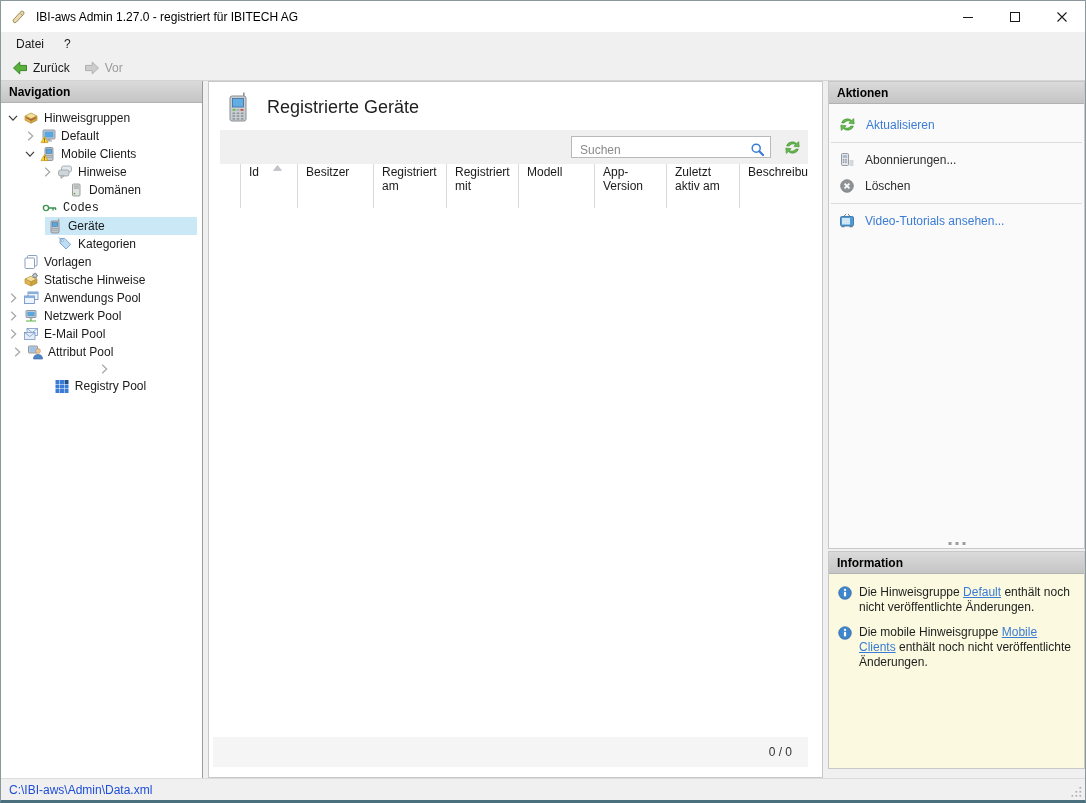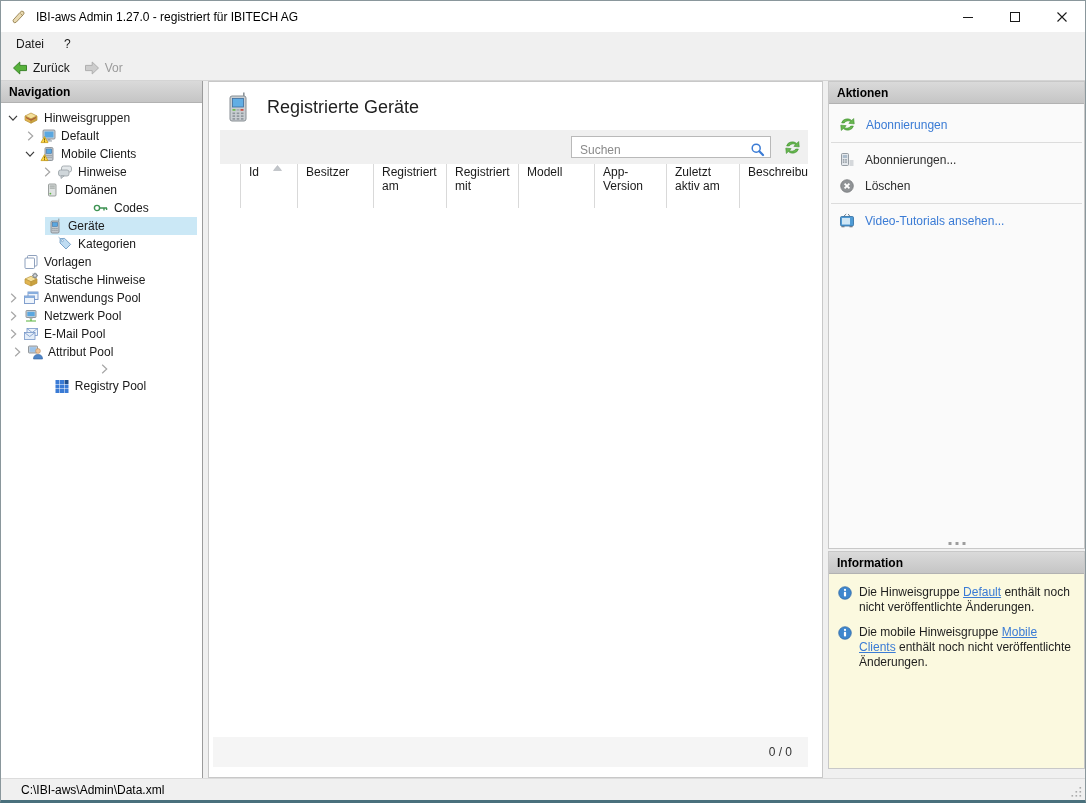--- a/index.html
+++ b/index.html
@@ -56,21 +56,21 @@
   .action-sep{height:1px;background:#dcdcdc;margin:4px 2px}
   .splitter-dots{position:absolute;bottom:3px;left:50%;transform:translateX(-50%);display:flex;gap:4px}
   .splitter-dots i{width:3px;height:3px;background:#9d9d9d;display:block}
   .info-card{height:218px;border:1px solid #c8c8c8;display:flex;flex-direction:column;flex-shrink:0}
   .info-body{flex:1;background:var(--info-bg);padding:11px 8px 0 9px;overflow:hidden}
   .info-item{display:flex;gap:7px;margin-bottom:10px;align-items:flex-start}
   .info-item .icon{margin-top:1px;flex-shrink:0}
   .info-text{line-height:15px;color:#1e1e1e}
   .info-text a{color:var(--accent);text-decoration:underline}
   
-  .statusbar{height:22px;background:#f0f0f0;border-top:1px solid #dcdcdc;display:flex;align-items:center;padding:0 20px;color:#000000;flex-shrink:0;position:relative}
+  .statusbar{height:22px;background:#f0f0f0;border-top:1px solid #dcdcdc;display:flex;align-items:center;padding:0 8px;color:#1d4ed8;flex-shrink:0;position:relative}
   .resize-grip{position:absolute;right:2px;bottom:2px;display:flex}
 </style>
 </head>
 <body>
 
 <div class="window">
 
   <div class="titlebar">
     <span class="app-icon icon" id="app-logo">
         <svg width="16" height="16" viewBox="0 0 16 16">
@@ -203,35 +203,35 @@
               <span class="icon tree-icon">
                 <svg width="16" height="16" viewBox="0 0 16 16">
                   <rect x="4.5" y="2" width="10" height="6" rx="2" fill="#e4e8ea" stroke="#98a0a5" stroke-width="0.8"></rect>
                   <rect x="1.5" y="6" width="10.5" height="6" rx="2" fill="#cfd6da" stroke="#98a0a5" stroke-width="0.8"></rect>
                   <path d="M4 11.8 L4 14.5 L7.2 11.8 Z" fill="#cfd6da" stroke="#98a0a5" stroke-width="0.8"></path>
                 </svg>
               </span>
               <span class="tree-label">Hinweise</span>
             </span>
           </div>
-          <div class="tree-row" style="padding-left: 25px;">
+          <div class="tree-row" style="padding-left: 49px;">
             <span class="tree-chevron"></span>
             <span class="tree-content">
               <span class="icon tree-icon">
                 <svg width="16" height="16" viewBox="0 0 16 16">
                   <rect x="4.5" y="2" width="7.5" height="12" rx="1" fill="#dfe3e2" stroke="#848a88" stroke-width="0.8"></rect>
                   <rect x="5.8" y="3.5" width="5" height="1.2" fill="#9fa6a3"></rect>
                   <rect x="5.8" y="5.5" width="5" height="1.2" fill="#9fa6a3"></rect>
                   <circle cx="6.4" cy="11.6" r="0.9" fill="#58b23c"></circle>
                 </svg>
               </span>
               <span class="tree-label">Domänen</span>
             </span>
           </div>
-          <div class="tree-row" style="padding-left: 74px;">
+          <div class="tree-row" style="padding-left: 23px; font-family: Liberation Mono, monospace;">
             <span class="tree-chevron"></span>
             <span class="tree-content">
               <span class="icon tree-icon">
                 <svg width="16" height="16" viewBox="0 0 16 16">
                   <circle cx="4" cy="8" r="2.6" fill="none" stroke="#3e9253" stroke-width="1.4"></circle>
                   <path d="M6.6 8 L14 8 M11 8 L11 10.5 M13.6 8 L13.6 10" fill="none" stroke="#3e9253" stroke-width="1.4"></path>
                 </svg>
               </span>
               <span class="tree-label">Codes</span>
             </span>
@@ -484,21 +484,21 @@
       <div class="actions-card">
         <div class="panel-header">Aktionen</div>
         <div class="actions-list" id="actions-list">
             <div class="action-row link">
               <span class="icon ">
                 <svg width="17" height="17" viewBox="0 0 16 16">
                   <path d="M2.5 6.5 A5.5 4.5 0 0 1 12 4.2 L13.8 2.4 L14.3 7.4 L9.3 6.9 L11 5.2 A3.8 3 0 0 0 5 6.5 Z" fill="#68b84f" stroke="#3f8f2f" stroke-width="0.6"></path>
                   <path d="M13.5 9.5 A5.5 4.5 0 0 1 4 11.8 L2.2 13.6 L1.7 8.6 L6.7 9.1 L5 10.8 A3.8 3 0 0 0 11 9.5 Z" fill="#68b84f" stroke="#3f8f2f" stroke-width="0.6"></path>
                 </svg>
               </span>
-              <span class="lbl">Abonnierungen</span>
+              <span class="lbl">Aktualisieren</span>
             </div>
             <div class="action-sep"></div>
             <div class="action-row">
               <span class="icon ">
                 <svg width="16" height="16" viewBox="0 0 16 16">
                   <rect x="2.5" y="1.5" width="7" height="12" rx="1" fill="#e4e8ec" stroke="#8a929a" stroke-width="0.9"></rect>
                   <rect x="3.8" y="3" width="4.4" height="3" fill="#aebecd"></rect>
                   <g fill="#8a929a">
                     <rect x="3.8" y="7.2" width="1.6" height="1.4"></rect>
                     <rect x="6.2" y="7.2" width="1.6" height="1.4"></rect>

